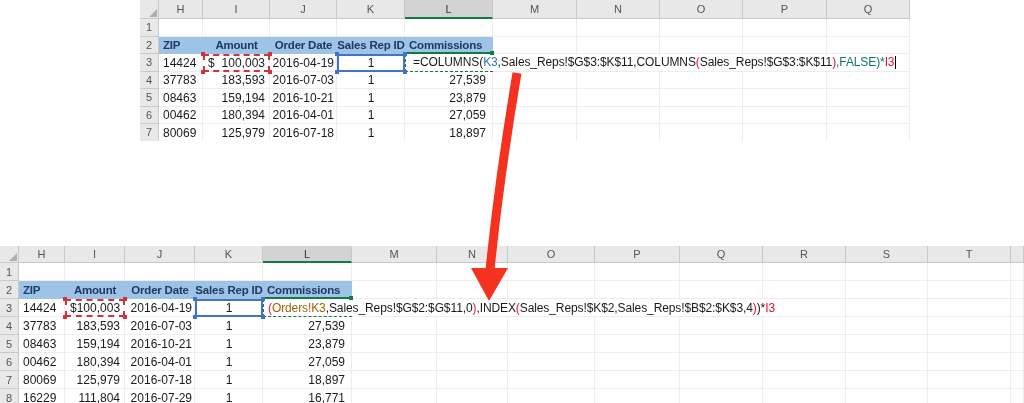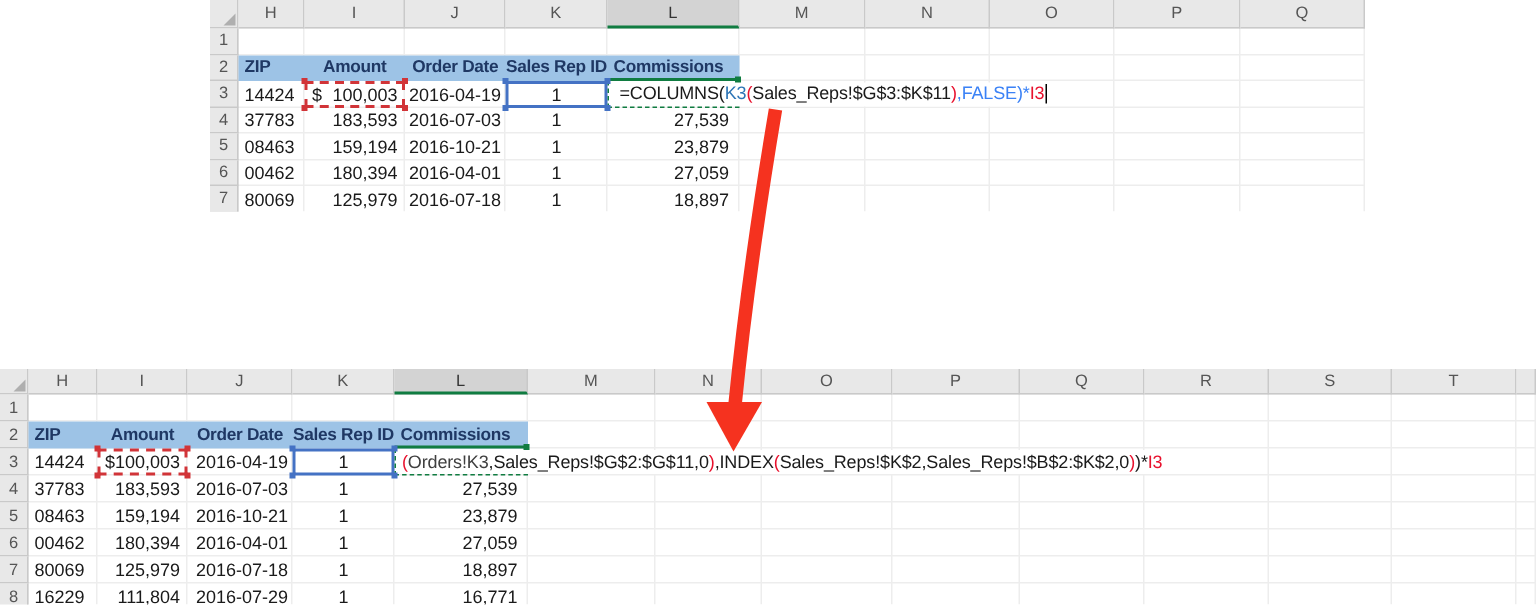--- a/index.html
+++ b/index.html
@@ -109,24 +109,25 @@
     <div class="abs  hndl" style="left: 195px; top: 52px; width: 4px; height: 4px; background: rgb(68, 114, 196);"></div>
     <div class="abs  hndl" style="left: 263px; top: 52px; width: 4px; height: 4px; background: rgb(68, 114, 196);"></div>
     <div class="abs  hndl" style="left: 195px; top: 69.5px; width: 4px; height: 4px; background: rgb(68, 114, 196);"></div>
     <div class="abs  hndl" style="left: 263px; top: 69.5px; width: 4px; height: 4px; background: rgb(68, 114, 196);"></div>
     <div class="abs refbox" style="left: 265px; top: 52px; width: 88px; height: 2px; background: rgb(16, 124, 65);"></div>
     <div class="abs  hndl" style="left: 350px; top: 51px; width: 4px; height: 4px; background: rgb(16, 124, 65);"></div>
     <div class="abs refbox" style="left: 265px; top: 54px; width: 88px; height: 17.5px; border-left: 1px dashed rgb(16, 124, 65); border-bottom: 1px dashed rgb(16, 124, 65);"></div>
     <div class="abs formula" style="left: 266px; top: 55px; height: 15.5px; padding-left: 7px; line-height: 15.5px;">
       <span style="color: rgb(26, 26, 26);">=COLUMNS(</span>
       <span style="color: rgb(46, 117, 182);">K3</span>
+      <span style="color: rgb(26, 26, 26);">,Sales_Reps!$G$3:$K$11,COLUMNS</span>
       <span style="color: rgb(232, 17, 45);">(</span>
       <span style="color: rgb(26, 26, 26);">Sales_Reps!$G$3:$K$11</span>
       <span style="color: rgb(232, 17, 45);">)</span>
-      <span style="color: #3b82f6;">,FALSE)*</span>
+      <span style="color: #0f766e;">,FALSE)*</span>
       <span style="color: rgb(232, 17, 45);">I3</span>
       <span class="cursor"></span>
     </div>
   </div>
 <div class="sheet" id="sheet-bottom" style="left: 0px; top: 246px; width: 1024px; height: 157px;">
     <div class="abs hd" style="left: 0px; top: 0px; width: 19px; height: 17px;">
       <span class="tri"></span>
     </div>
     <div class="abs hd" style="left: 19px; top: 0px; width: 46px; height: 17px;">H</div>
     <div class="abs hd" style="left: 65px; top: 0px; width: 60px; height: 17px;">I</div>
@@ -218,26 +219,26 @@
     <div class="abs refbox" style="left: 195px; top: 53px; width: 68px; height: 18px; border: 2px solid rgb(68, 114, 196);"></div>
     <div class="abs  hndl" style="left: 193px; top: 51px; width: 4px; height: 4px; background: rgb(68, 114, 196);"></div>
     <div class="abs  hndl" style="left: 261px; top: 51px; width: 4px; height: 4px; background: rgb(68, 114, 196);"></div>
     <div class="abs  hndl" style="left: 193px; top: 69px; width: 4px; height: 4px; background: rgb(68, 114, 196);"></div>
     <div class="abs  hndl" style="left: 261px; top: 69px; width: 4px; height: 4px; background: rgb(68, 114, 196);"></div>
     <div class="abs refbox" style="left: 263px; top: 51px; width: 89px; height: 2px; background: rgb(16, 124, 65);"></div>
     <div class="abs  hndl" style="left: 349px; top: 50px; width: 4px; height: 4px; background: rgb(16, 124, 65);"></div>
     <div class="abs refbox" style="left: 263px; top: 53px; width: 89px; height: 18px; border-left: 1px dashed rgb(16, 124, 65); border-bottom: 1px dashed rgb(16, 124, 65);"></div>
     <div class="abs formula" style="left: 264px; top: 54px; height: 16px; padding-left: 4px; line-height: 16px;">
       <span style="color: rgb(232, 17, 45);">(</span>
-      <span style="color: #404040;">Orders!K3</span>
+      <span style="color: #a16207;">Orders!K3</span>
       <span style="color: rgb(26, 26, 26);">,Sales_Reps!$G$2:$G$11,0</span>
       <span style="color: rgb(232, 17, 45);">)</span>
       <span style="color: rgb(26, 26, 26);">,INDEX</span>
       <span style="color: rgb(232, 17, 45);">(</span>
-      <span style="color: rgb(26, 26, 26);">Sales_Reps!$K$2,Sales_Reps!$B$2:$K$2,0</span>
+      <span style="color: rgb(26, 26, 26);">Sales_Reps!$K$2,Sales_Reps!$B$2:$K$3,4</span>
       <span style="color: rgb(232, 17, 45);">)</span>
       <span style="color: rgb(26, 26, 26);">)*</span>
       <span style="color: rgb(232, 17, 45);">I3</span>
     </div>
   </div>
 
 <svg id="arrow-svg" width="1024" height="403">
   <path id="arrow-shaft" d="M517,73 Q499,180 490,270" fill="none" stroke-width="9" stroke="#F5321F"></path>
   <path id="arrow-head" d="M471,268 L508,268 L489,301 Z" fill="#F5321F"></path>
 </svg>

